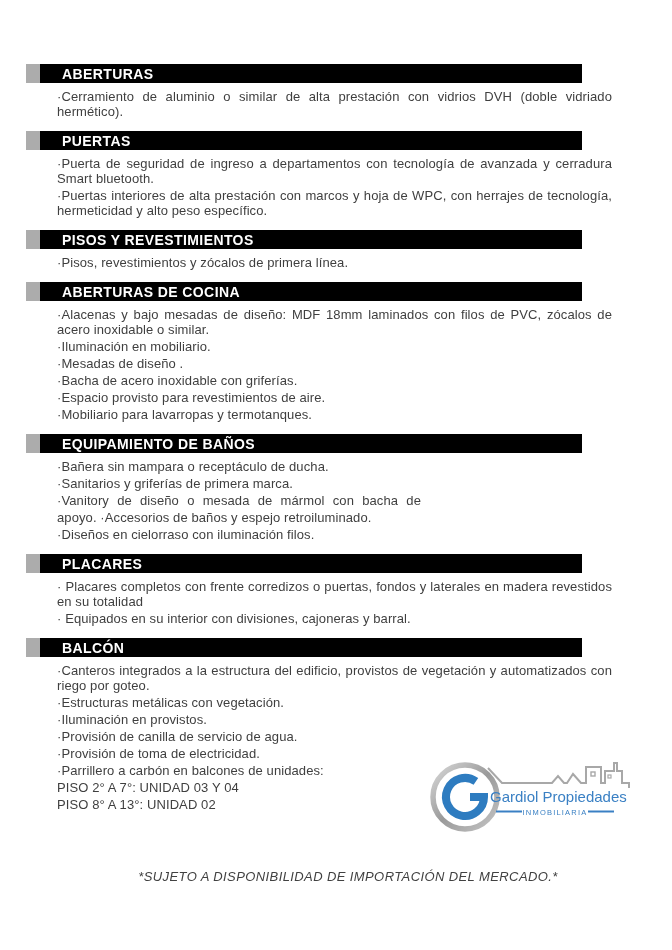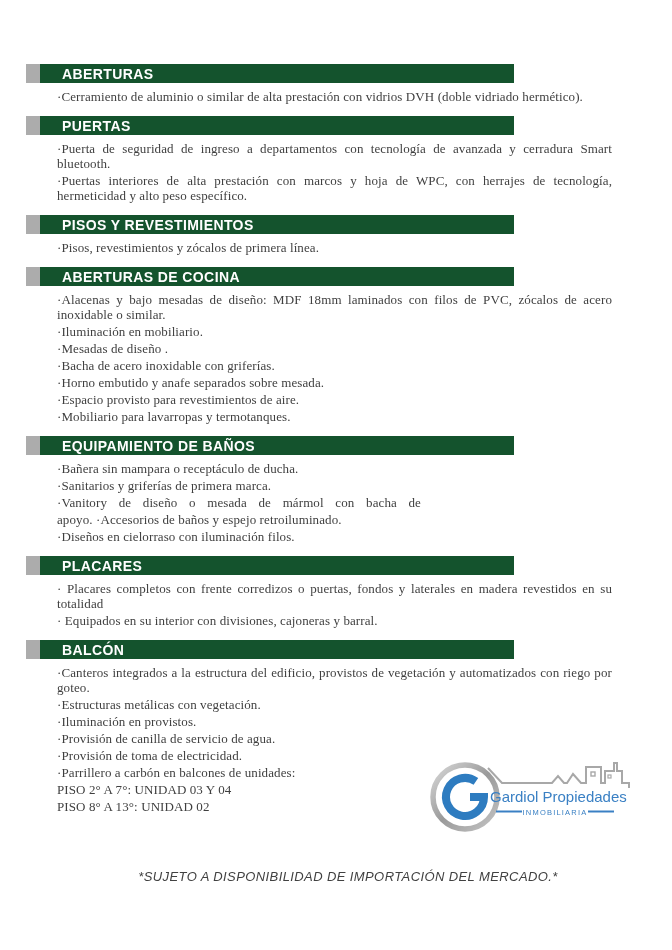--- a/index.html
+++ b/index.html
@@ -15,22 +15,22 @@
     overflow: hidden;
     background: #ffffff;
   }
   .content-col { padding-top: 64px; }
 
   section.spec { margin-bottom: 12px; }
 
   .bar {
     position: relative;
     margin-left: 26px;
-    width: 488px; height: 19px;
-    background: #14532d;
+    width: 556px; height: 19px;
+    background: #000000;
     display: flex; align-items: center;
   }
   .bar-accent {
     position: absolute; left: 0; top: 0;
     width: 14px; height: 100%;
     background: #acacac;
   }
   .bar-title {
     margin-left: 36px;
     color: #ffffff;
@@ -41,21 +41,21 @@
   }
 
   .body {
     margin: 6px 0 0 57px;
     width: 555px;
     color: #3f3f3f;
     font-size: 13px;
     line-height: 15px;
     letter-spacing: 0.1px;
   }
-  .body p { margin: 2px 0 0 0; font-family: Liberation Serif, serif; }
+  .body p { margin: 2px 0 0 0; }
   .body p:first-child { margin-top: 0; }
   p.just { text-align: justify; }
   p.stretch {
     width: 364px;
     text-align: justify;
     -moz-text-align-last: justify;
     text-align-last: justify;
   }
 
   .logo {
@@ -116,21 +116,20 @@
     <section class="spec">
       <div class="bar">
         <span class="bar-accent"></span>
         <span class="bar-title">ABERTURAS DE COCINA</span>
       </div>
       <div class="body">
         <p class="just">·Alacenas y bajo mesadas de diseño: MDF 18mm laminados con filos de PVC, zócalos de acero inoxidable o similar.</p>
         <p>·Iluminación en mobiliario.</p>
         <p>·Mesadas de diseño .</p>
         <p>·Bacha de acero inoxidable con griferías.</p>
-        <p>·Horno embutido y anafe separados sobre mesada.</p>
         <p>·Espacio provisto para revestimientos de aire.</p>
         <p>·Mobiliario para lavarropas y termotanques.</p>
       </div>
     </section>
 
     <section class="spec">
       <div class="bar">
         <span class="bar-accent"></span>
         <span class="bar-title">EQUIPAMIENTO DE BAÑOS</span>
       </div>

